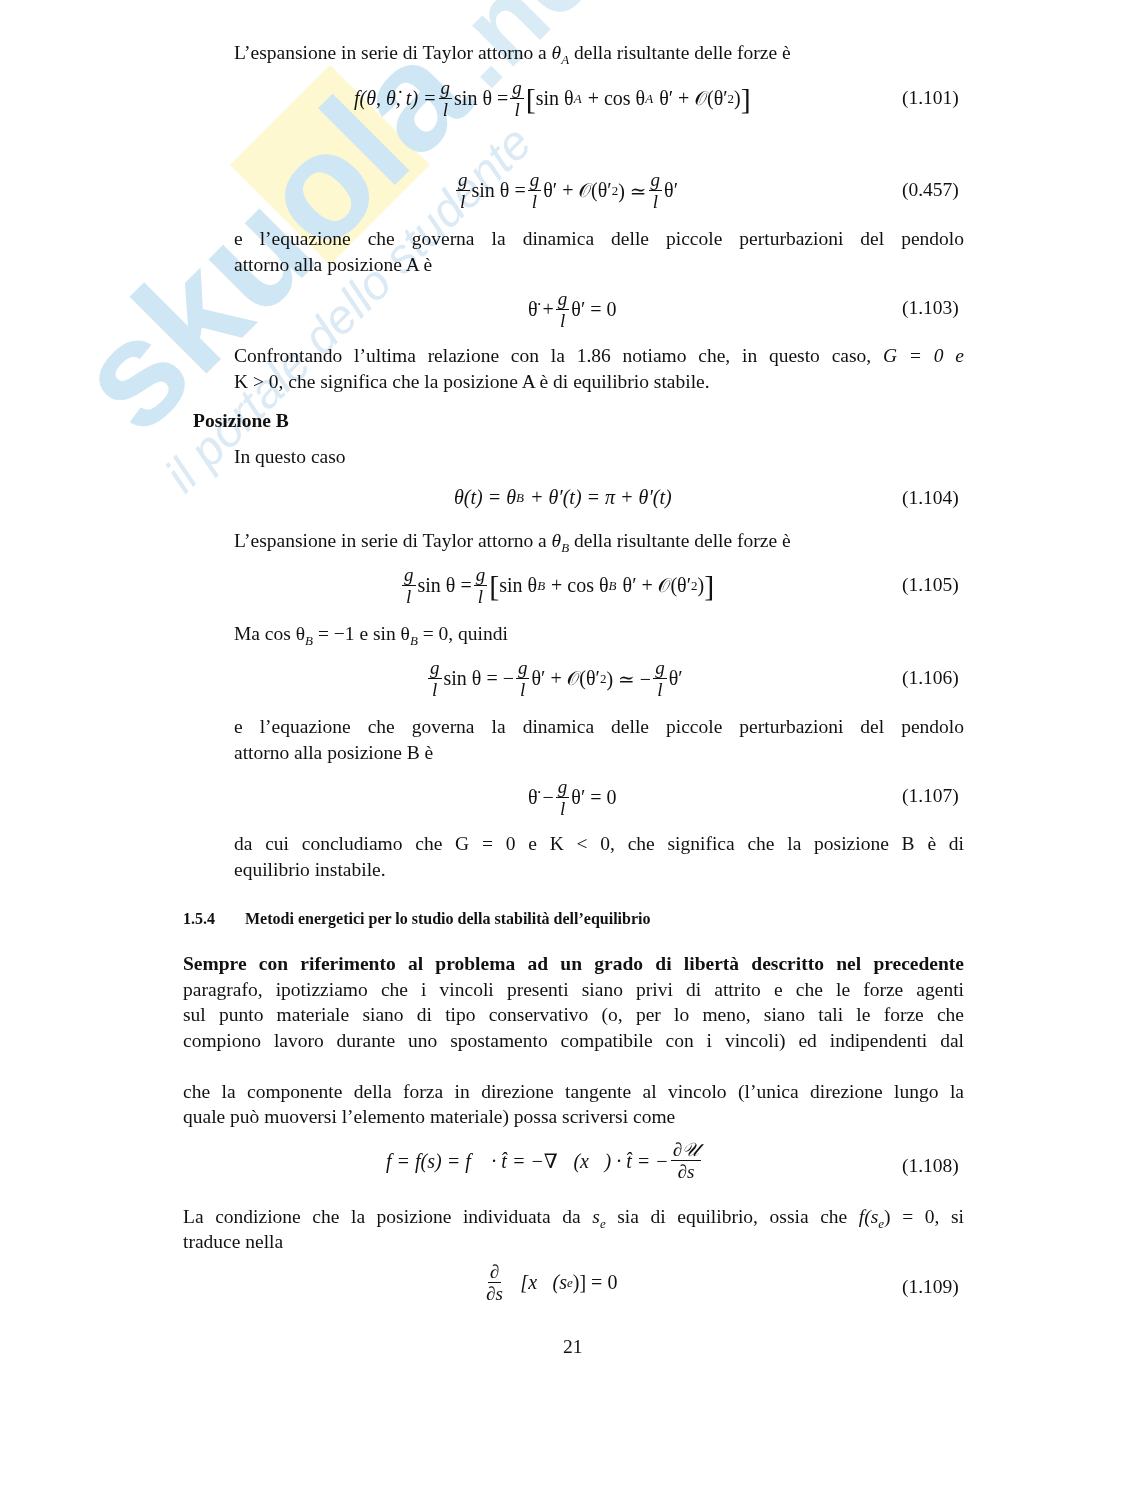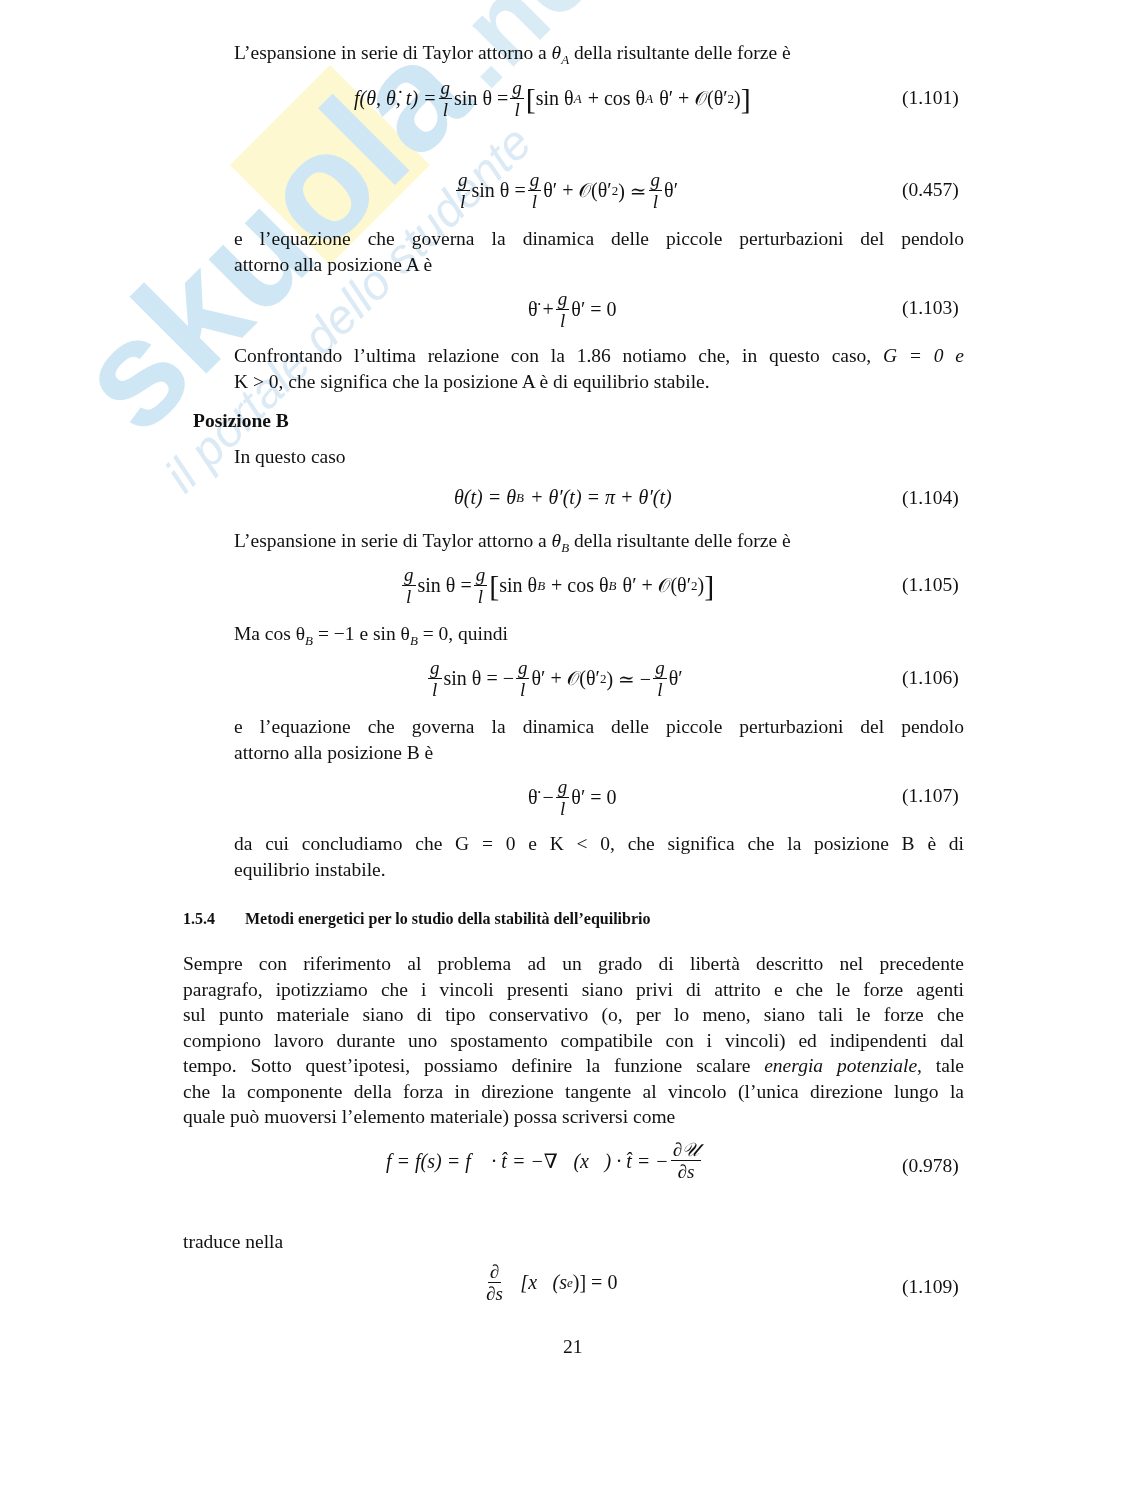--- a/index.html
+++ b/index.html
@@ -194,40 +194,42 @@
 
   <div class="just" style="left:234px; top:831px; width:730px;">da cui concludiamo che G = 0 e K &lt; 0, che significa che la posizione B è di</div>
   <div class="line" style="left:234px; top:857px;">equilibrio instabile.</div>
 
   <div class="h-sec" style="left:183px; top:910px;">
     <span>1.5.4</span>
     <span style="display:inline-block;width:22px;"></span>
     <span>Metodi energetici per lo studio della stabilità dell’equilibrio</span>
   </div>
 
-  <div class="just" style="left:183px; top:951px; width:781px;">Sempre con riferimento al problema ad un grado di libertà descritto nel precedente</div>
+  <div class="just" style="left:183px; top:951px; width:781px;font-weight:bold;">Sempre con riferimento al problema ad un grado di libertà descritto nel precedente</div>
   <div class="just" style="left:183px; top:977px; width:781px;">paragrafo, ipotizziamo che i vincoli presenti siano privi di attrito e che le forze agenti</div>
   <div class="just" style="left:183px; top:1002px; width:781px;">sul punto materiale siano di tipo conservativo (o, per lo meno, siano tali le forze che</div>
   <div class="just" style="left:183px; top:1028px; width:781px;">compiono lavoro durante uno spostamento compatibile con i vincoli) ed indipendenti dal</div>
-  <div class="just" style="left:183px; top:1053px; width:781px;">
-    <span>tempo. Sotto quest’ipotesi, possiamo definire la funzione scalare</span>
-    <i>energia potenziale</i><span>, tale</span>
-  </div>
   <div class="just" style="left:183px; top:1079px; width:781px;">che la componente della forza in direzione tangente al vincolo (l’unica direzione lungo la</div>
   <div class="line" style="left:183px; top:1104px;">quale può muoversi l’elemento materiale) possa scriversi come</div>
 
   <div class="eq" style="left:386px; top:1140px;">
     <i>f = f(s) = f⃗ · t̂ = −∇𝒰(x⃗) · t̂ = −</i>
     <span class="frac">
         <span class="num">∂𝒰</span>
         <span class="den">∂s</span>
       </span>
   </div>
-  <div class="eqno" style="top:1155px;">(0.978)</div>
-
+  <div class="eqno" style="top:1155px;">(1.108)</div>
+
+  <div class="just" style="left:183px; top:1204px; width:781px;">
+    <span>La condizione che la posizione individuata da</span>
+    <i>s</i><span class="sub">e</span>
+    <span>sia di equilibrio, ossia che</span>
+    <i>f(s</i><span class="sub">e</span><span>) = 0, si</span>
+  </div>
   <div class="line" style="left:183px; top:1229px;">traduce nella</div>
 
   <div class="eq" style="left:484px; top:1262px;">
     <span class="frac">
         <span class="num">∂</span>
         <span class="den">∂s</span>
       </span>
     <i>𝒰[x⃗(s</i>
       <span class="sub">e</span>
       <span>)] = 0</span>

